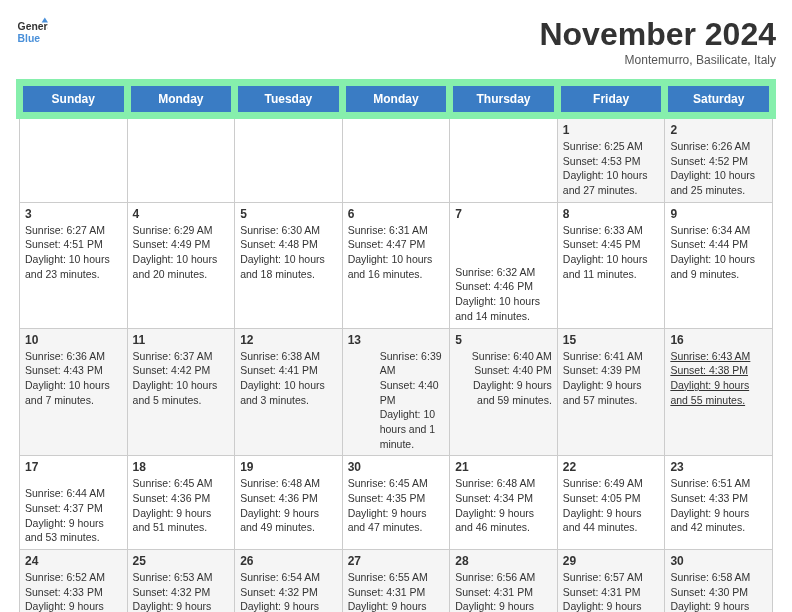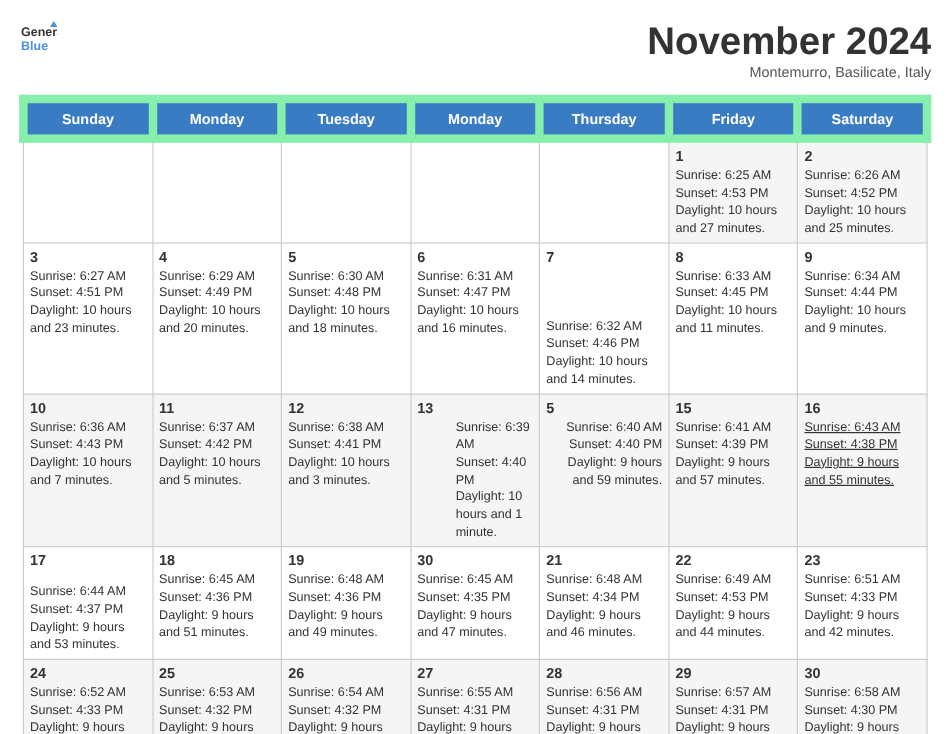--- a/index.html
+++ b/index.html
@@ -244,21 +244,21 @@
         </td>
         <td>
           <div class="day-number">21</div>
           <div class="day-detail" style="white-space: pre-line;">Sunrise: 6:48 AM
 Sunset: 4:34 PM
 Daylight: 9 hours and 46 minutes.</div>
         </td>
         <td>
           <div class="day-number">22</div>
           <div class="day-detail" style="white-space: pre-line;">Sunrise: 6:49 AM
-Sunset: 4:53 PM
+Sunset: 4:05 PM
 Daylight: 9 hours and 44 minutes.</div>
         </td>
         <td>
           <div class="day-number">23</div>
           <div class="day-detail" style="white-space: pre-line;">Sunrise: 6:51 AM
 Sunset: 4:33 PM
 Daylight: 9 hours and 42 minutes.</div>
         </td>
       </tr>
       <tr>

